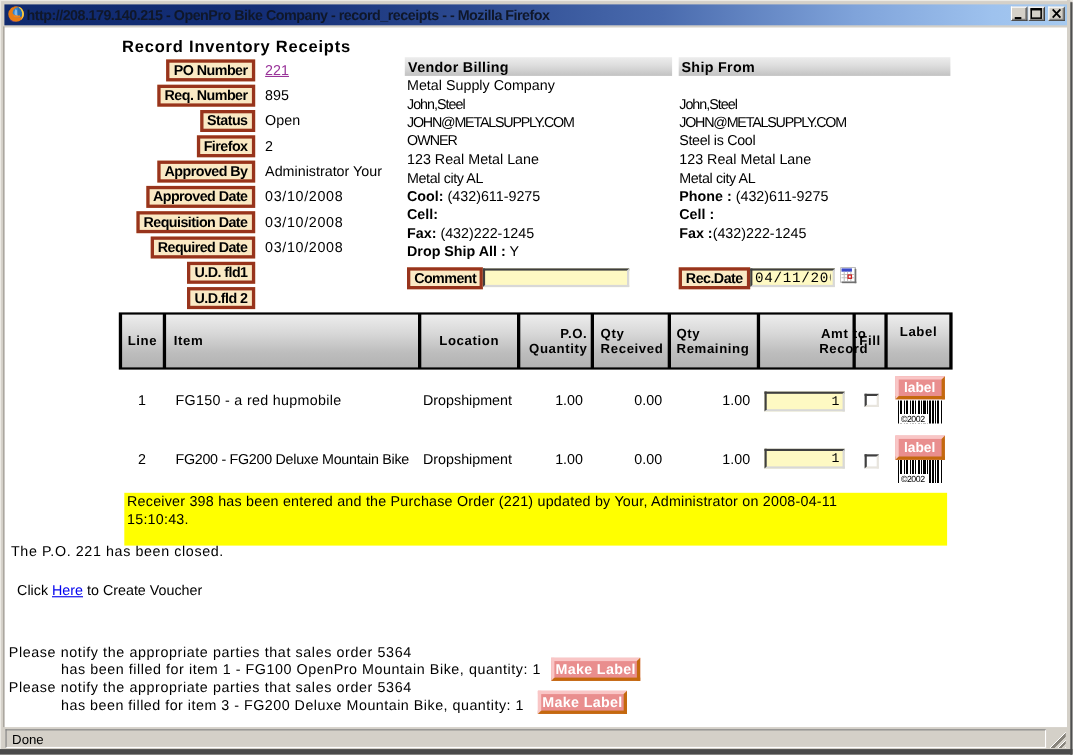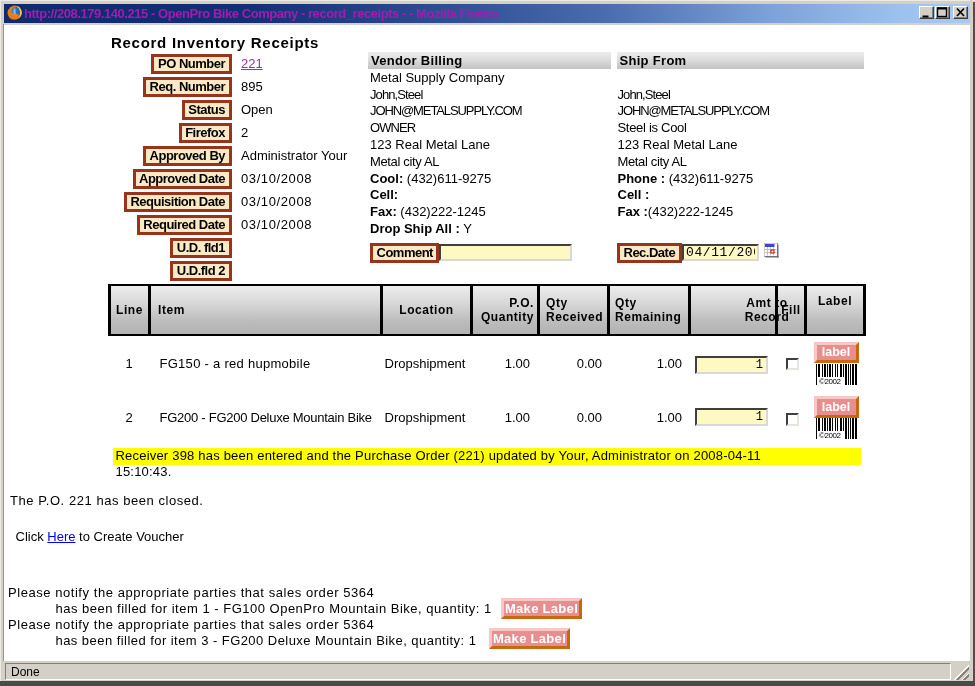--- a/index.html
+++ b/index.html
@@ -7,21 +7,21 @@
 #win{position:absolute;left:0;top:0;width:975px;height:686px;background:#D4D0C8;}
 .abs{position:absolute;}
 
 #topline{left:0;top:0;width:975px;height:1px;background:#ECEAE4;}
 #rightgrey{left:970px;top:0;width:3px;height:681px;background:#D4D0C8;}
 #rightdark{left:973px;top:2px;width:2px;height:684px;background:#4F4F4F;}
 #botdark{left:0;top:681px;width:975px;height:5px;background:#4A4A4A;}
 #leftdk{left:3px;top:24px;width:1px;height:637px;background:#9a968e;}
 
 #titlebar{left:4px;top:4px;width:966px;height:19px;background:linear-gradient(90deg,#102A6E 0%,#142E76 25%,#2E4C92 45%,#4A6BAE 62%,#7FA3DA 80%,#9EC2EE 93%,#A6CAF0 100%);}
-#title{left:24px;top:6.5px;width:700px;height:14px;line-height:13px;font-size:13px;font-weight:bold;color:#a21caf;letter-spacing:-0.45px;white-space:nowrap;}
+#title{left:24px;top:6.5px;width:700px;height:14px;line-height:13px;font-size:13px;font-weight:bold;color:#0f172a;letter-spacing:-0.45px;white-space:nowrap;}
 .wbtn{top:6px;width:15px;height:13px;background:#D4D0C8;border:1px solid;border-color:#FFFFFF #404040 #404040 #FFFFFF;box-shadow:inset -1px -1px 0 #808080;box-sizing:border-box;}
 .wbtn svg{position:absolute;left:0;top:0;display:block;}
 #bmin{left:919px;}
 #bmax{left:935px;}
 #bclose{left:953px;}
 
 #content{left:4px;top:25px;width:966px;height:636px;background:#fff;}
 
 #statuspanel{left:5px;top:663px;width:946px;height:17px;background:#D4D0C8;border:1px solid;border-color:#808080 #FFFFFF #FFFFFF #808080;box-sizing:border-box;}
 #done{left:11px;top:666px;font-size:12px;color:#000;height:13px;line-height:13px;}
@@ -42,21 +42,21 @@
 
 #thead{left:108px;top:283.5px;width:758px;height:52.5px;background:#000;}
 .hcell{position:absolute;top:2.5px;height:47.5px;background:linear-gradient(180deg,#EDEDED 0%,#D8D8D8 35%,#BDBDBD 72%,#B2B2B2 100%);}
 .htxt{position:absolute;font-size:12px;font-weight:bold;letter-spacing:0.55px;line-height:14.5px;white-space:pre;}
 
 .bcell{font-size:13px;height:16px;line-height:16px;white-space:nowrap;}
 .num{text-align:right;}
 
 .pinkbtn{background:#E98E8E;border:3px solid;border-color:#F9C6C6 #C4690E #C4690E #F9C6C6;box-sizing:border-box;color:#fff;font-weight:bold;text-align:center;display:flex;align-items:center;justify-content:center;}
 .cb{width:12.5px;height:12.5px;background:#fff;border:2px solid;border-color:#3F3F3F #E8E5DE #E8E5DE #3F3F3F;box-sizing:border-box;}
-#yellow{left:113px;top:447.5px;width:748px;height:17px;background:#FFFF00;font-size:13px;letter-spacing:0.2px;line-height:15.6px;padding:0.5px 0 0 2.5px;box-sizing:border-box;}
+#yellow{left:113px;top:447.5px;width:748px;height:48px;background:#FFFF00;font-size:13px;letter-spacing:0.2px;line-height:15.6px;padding:0.5px 0 0 2.5px;box-sizing:border-box;}
 .txt13{font-size:13px;height:16px;line-height:16px;white-space:nowrap;}
 </style>
 </head>
 <body>
 <div id="win">
   <div class="abs" id="topline"></div>
   <div class="abs" style="left:0;top:0;width:1px;height:681px;background:#ECEAE4"></div>
   <div class="abs" id="titlebar"></div>
   <div class="abs" id="title">http://208.179.140.215 - OpenPro Bike Company - record_receipts - - Mozilla Firefox</div>
 

